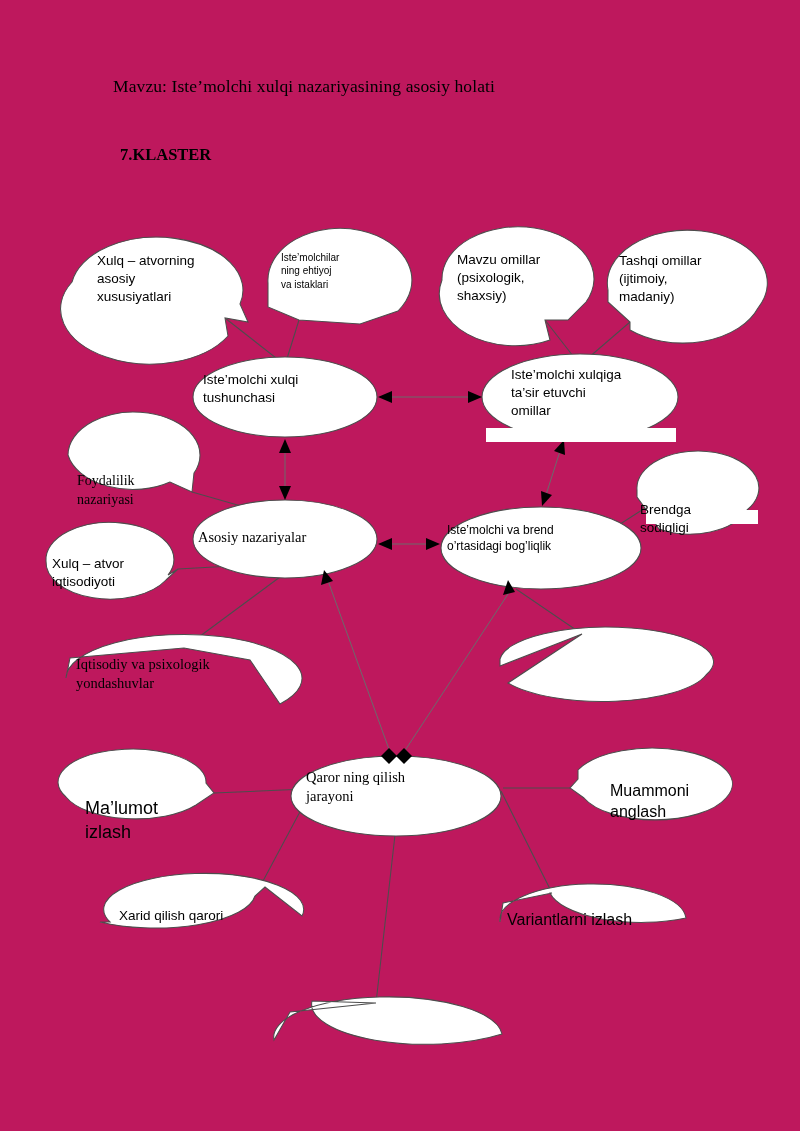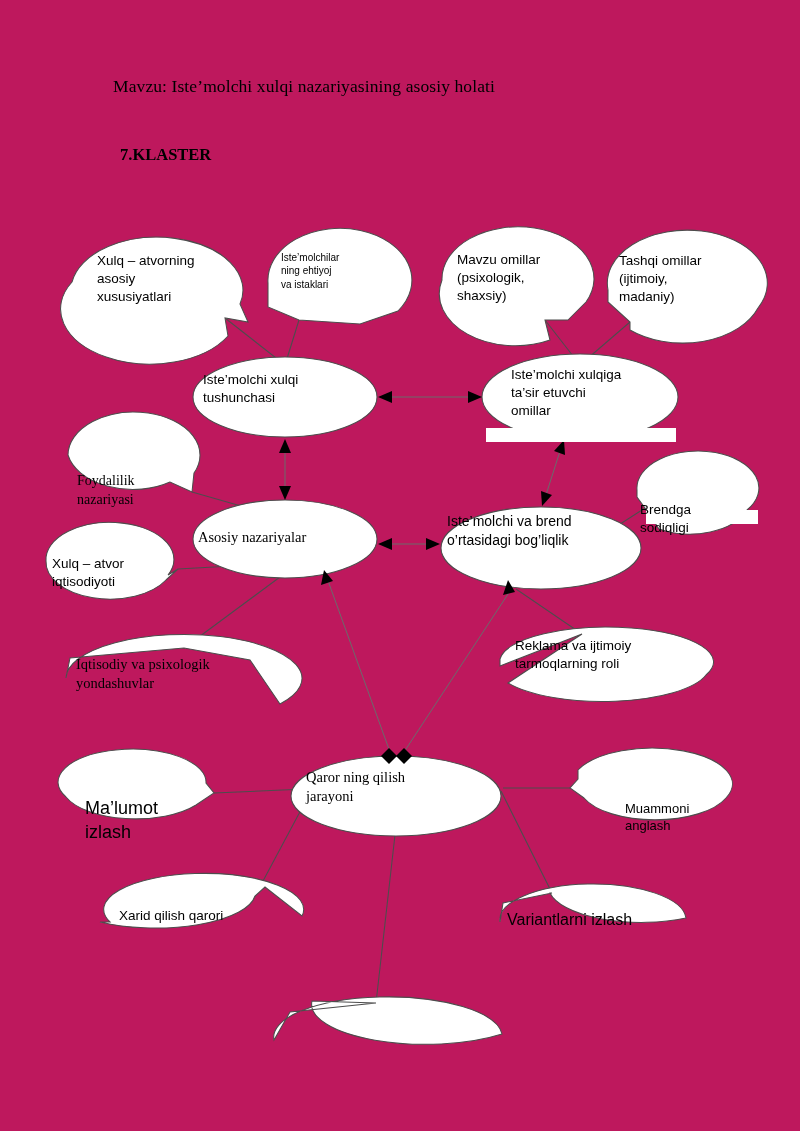--- a/index.html
+++ b/index.html
@@ -348,44 +348,42 @@
 iqtisodiyoti</div>
 
   <div class="node-label serif" style="left:76px; top:655px; width:204px; font-size:14.5px;">Iqtisodiy va psixologik
 yondashuvlar</div>
 
   <div class="clip-box" style="left:640px; top:468px; width:116px; height:46px;margin-top:29px;">
     <div class="node-label sans" style="left:0px; top:4px; width:116px; font-size:13.5px;">Brendga
 sodiqligi</div>
   </div>
 
-  <div class="node-label sans" style="left:515px; top:637px; width:190px; font-size:13.5px;">Reklama va ijtimoiy
-tarmoqlarning roli</div>
 
   <div class="node-label sans" style="left:85px; top:797px; width:108px; font-size:18px;">Ma’lumot
 izlash</div>
 
-  <div class="node-label sans" style="left:625px; top:780px; width:118px; font-size:13px;margin-top:20px;">Muammoni
+  <div class="node-label sans" style="left:610px; top:780px; width:118px; font-size:16px;">Muammoni
 anglash</div>
 
   <div class="node-label sans" style="left:119px; top:907px; width:180px; font-size:13.5px;">Xarid qilish qarori</div>
 
   <div class="node-label sans" style="left:507px; top:909px; width:170px; font-size:16px;">Variantlarni izlash</div>
 
 
   <div class="node-label sans" style="left:203px; top:371px; width:166px; font-size:13.5px;">Iste’molchi xulqi
 tushunchasi</div>
 
   <div class="clip-box" style="left:511px; top:366px; width:190px; height:64px;">
     <div class="node-label sans" style="left:0px; top:0px; width:190px; font-size:13.5px;">Iste’molchi xulqiga
 ta’sir etuvchi
 omillar</div>
   </div>
 
   <div class="node-label serif" style="left:198px; top:528px; width:176px; font-size:14.5px;">Asosiy nazariyalar</div>
 
-  <div class="node-label sans" style="left:447px; top:512px; width:190px; font-size:14px;">Iste’molchi va brend
+  <div class="node-label sans" style="left:447px; top:523px; width:190px; font-size:12px;">Iste’molchi va brend
 o’rtasidagi bog’liqlik</div>
 
   <div class="node-label serif" style="left:306px; top:768px; width:182px; font-size:14.5px;">Qaror ning qilish
 jarayoni</div>
 
 </div>
 
 </body></html>

